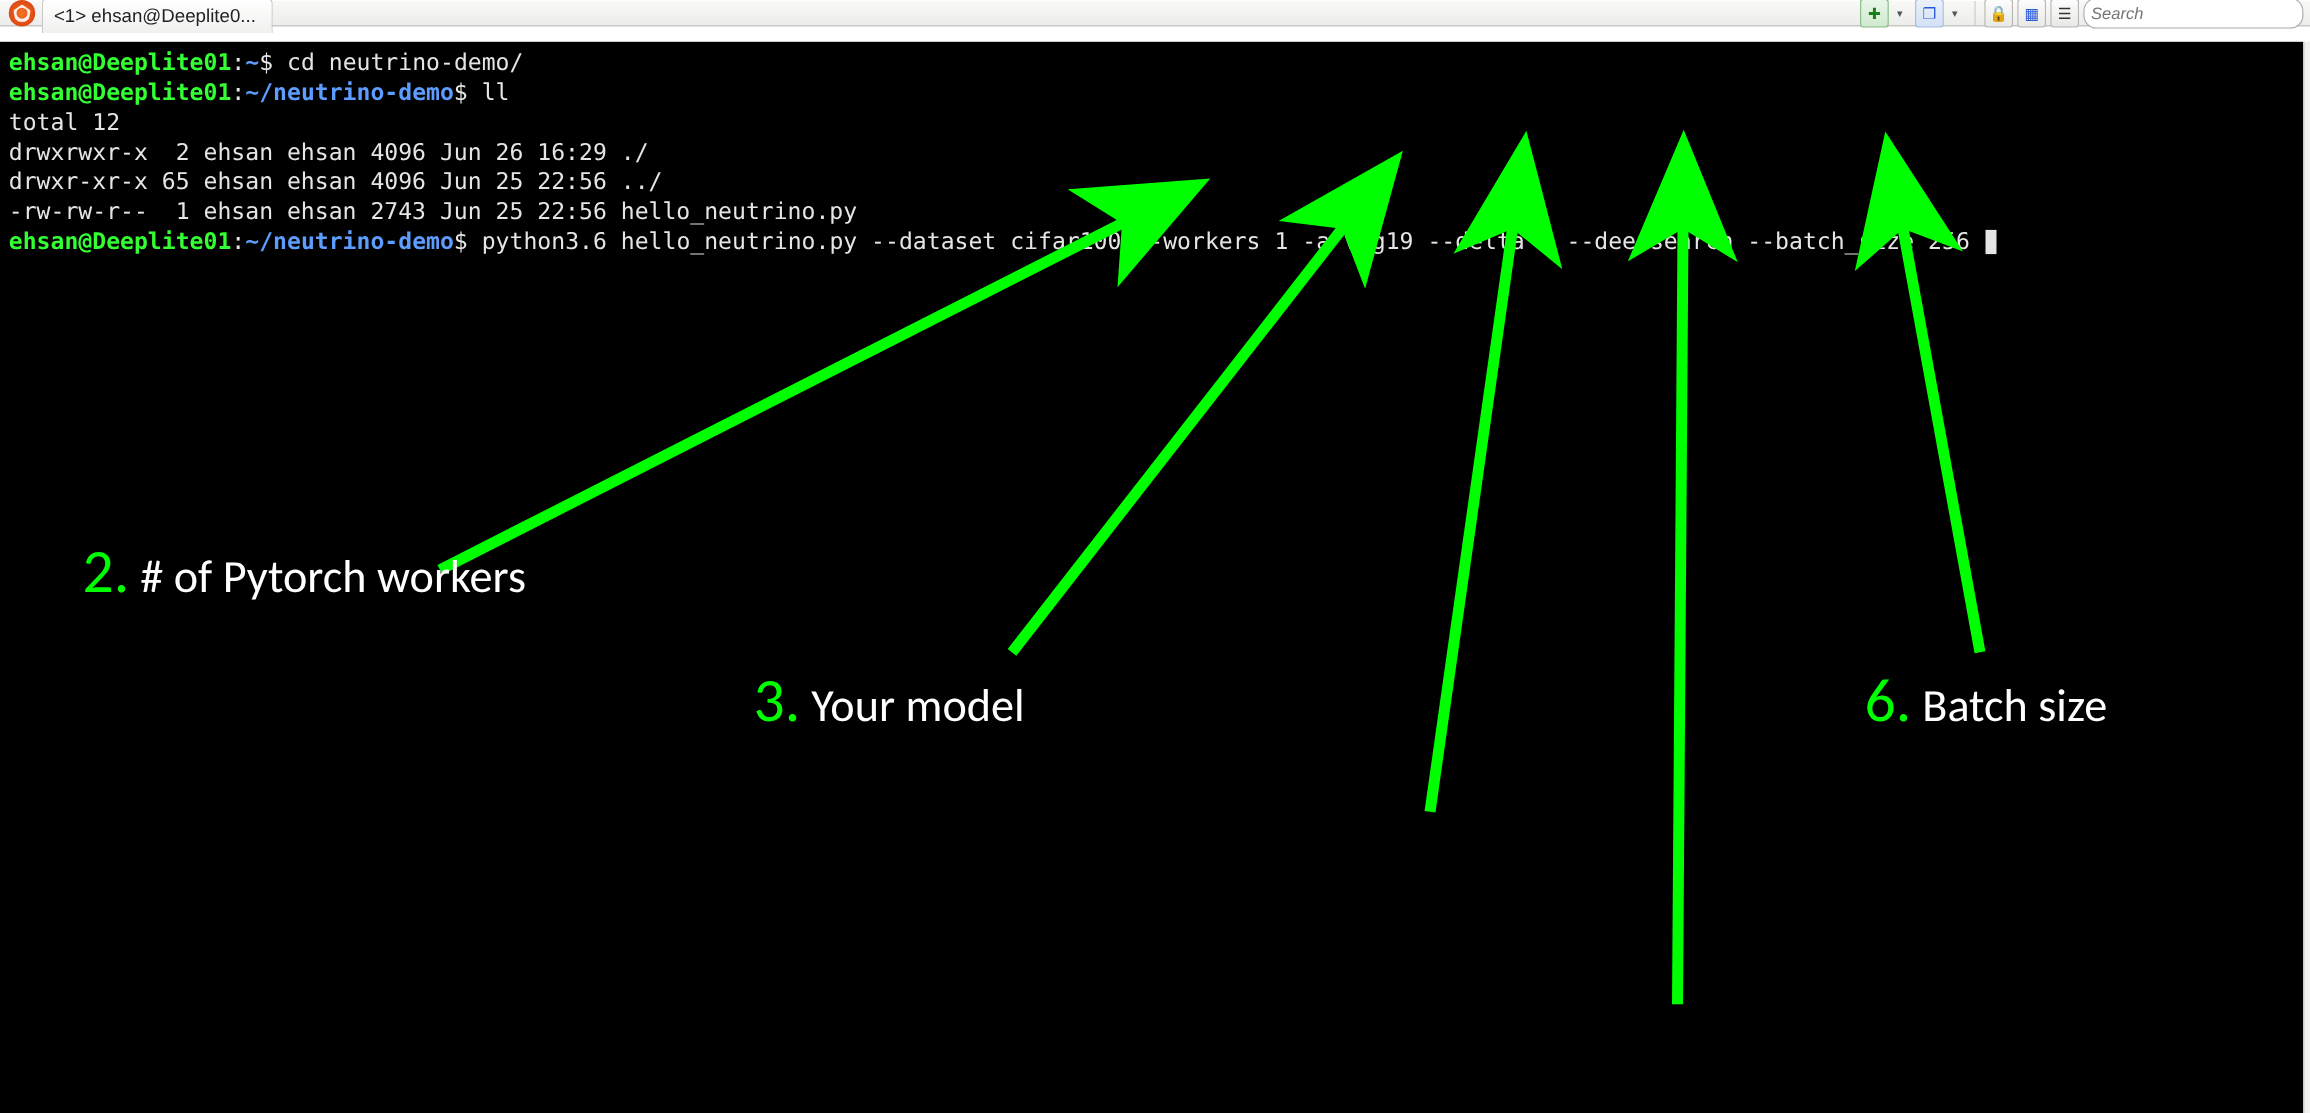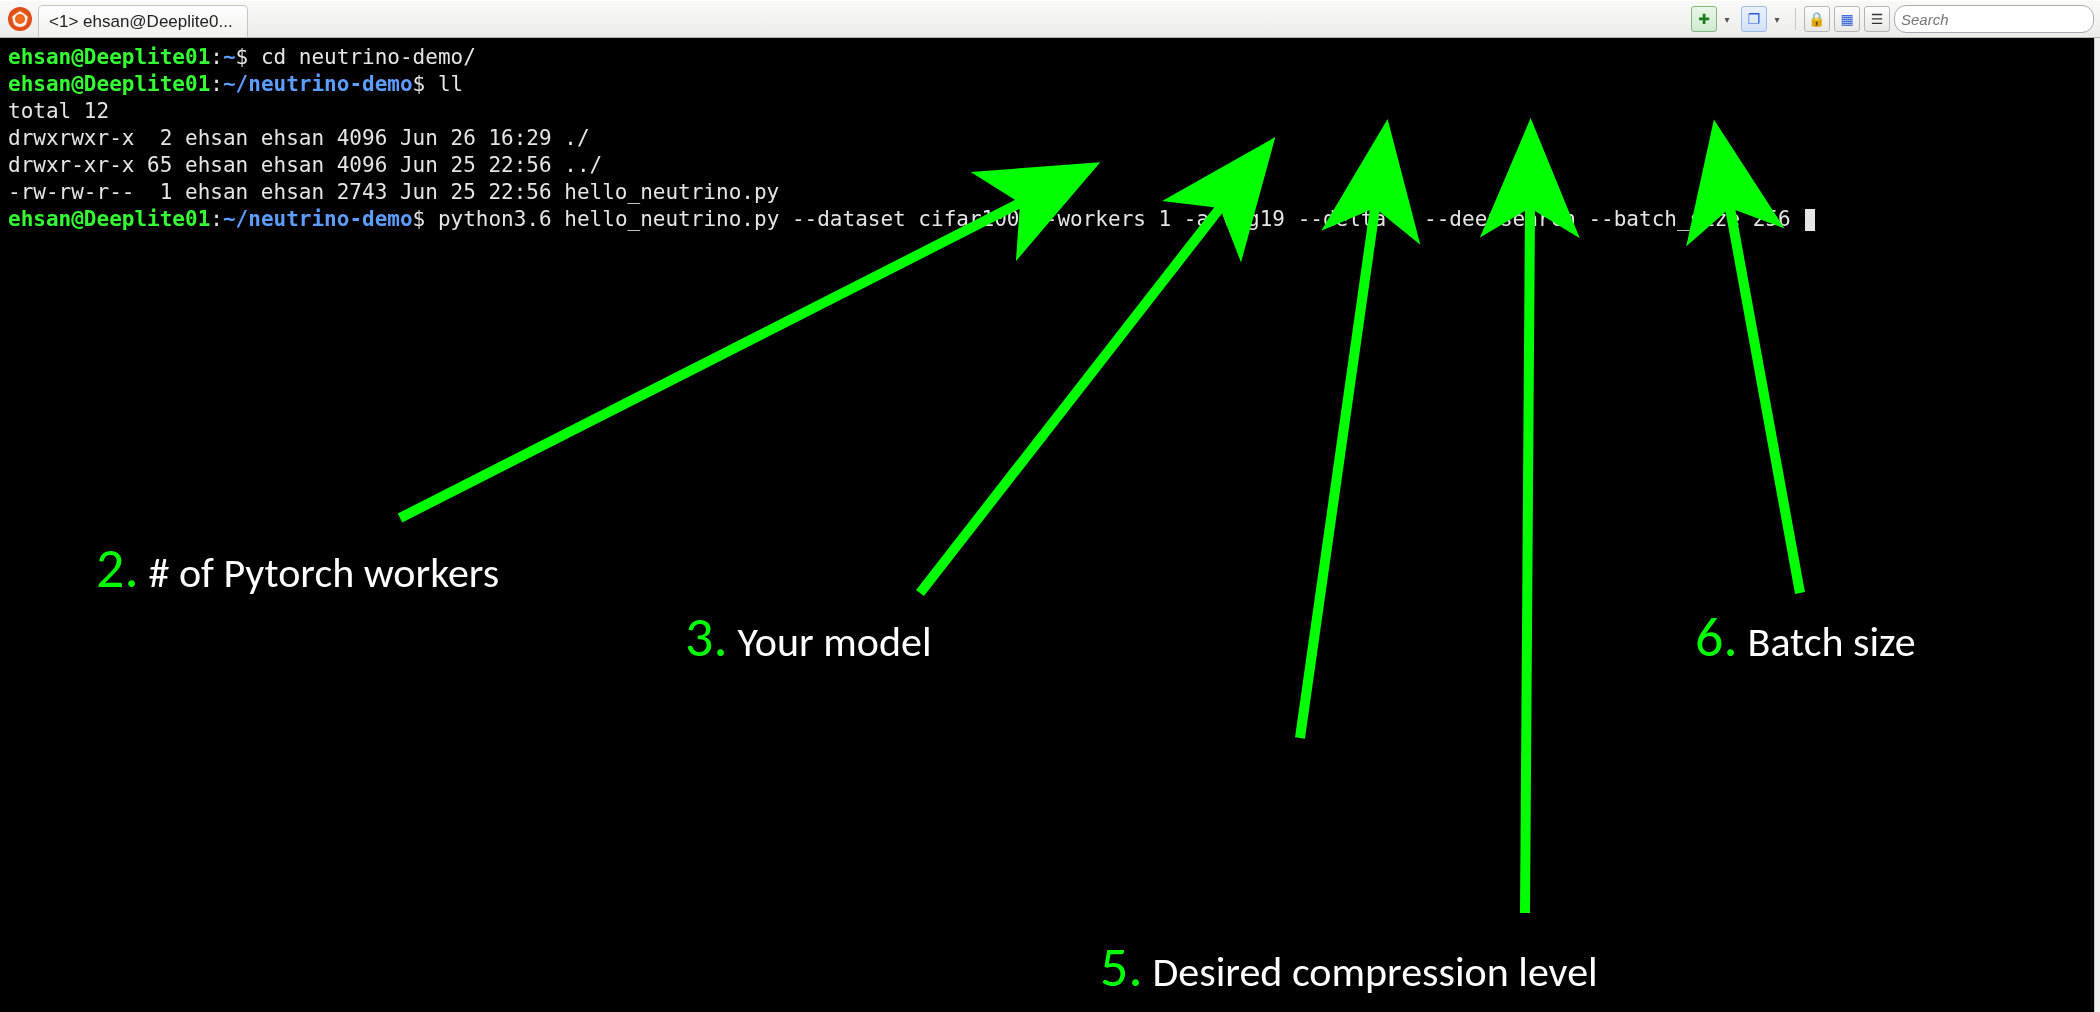--- a/index.html
+++ b/index.html
@@ -1,20 +1,20 @@
 <!DOCTYPE html>
 <html><head>
 <meta charset="utf-8">
 <style>
   * { margin: 0; padding: 0; box-sizing: border-box; }
   html, body { width: 2100px; height: 1012px; overflow: hidden; font-family: sans-serif; background: #fff; }
 
   
   .titlebar {
-    height: 38px;
+    height: 24px;
     background: linear-gradient(#f9f9f8, #ececea);
     border-top: 1px solid #fff;
     border-bottom: 1px solid #b5b5b2;
     display: flex;
     align-items: center;
     position: relative;
   }
   .titlebar-left {
     display: flex;
     align-items: center;
@@ -175,25 +175,22 @@
 
     <line x1="920" y1="555" x2="1220" y2="170" stroke="#00ff00" stroke-width="10" marker-end="url(#ah)"></line>
 
     <line x1="1300" y1="700" x2="1375" y2="170" stroke="#00ff00" stroke-width="10" marker-end="url(#ah)"></line>
 
     <line x1="1525" y1="875" x2="1530" y2="170" stroke="#00ff00" stroke-width="10" marker-end="url(#ah)"></line>
 
     <line x1="1800" y1="555" x2="1730" y2="170" stroke="#00ff00" stroke-width="10" marker-end="url(#ah)"></line>
   </svg>
 
-  <div class="ann-label" style="left:75px; top:496px;margin-left:21px;">
+  <div class="ann-label" style="left:75px; top:448px;">
     <span class="ann-num">2.</span><span># of Pytorch workers</span>
   </div>
   <div class="ann-label" style="left:685px; top:565px;">
     <span class="ann-num">3.</span><span>Your model</span>
-  </div>
-  <div class="ann-label" style="left:1100px; top:895px;">
-    <span class="ann-num">5.</span><span>Desired compression level</span>
   </div>
   <div class="ann-label" style="left:1695px; top:565px;">
     <span class="ann-num">6.</span><span>Batch size</span>
   </div>
 </div>
 
 </body></html>

